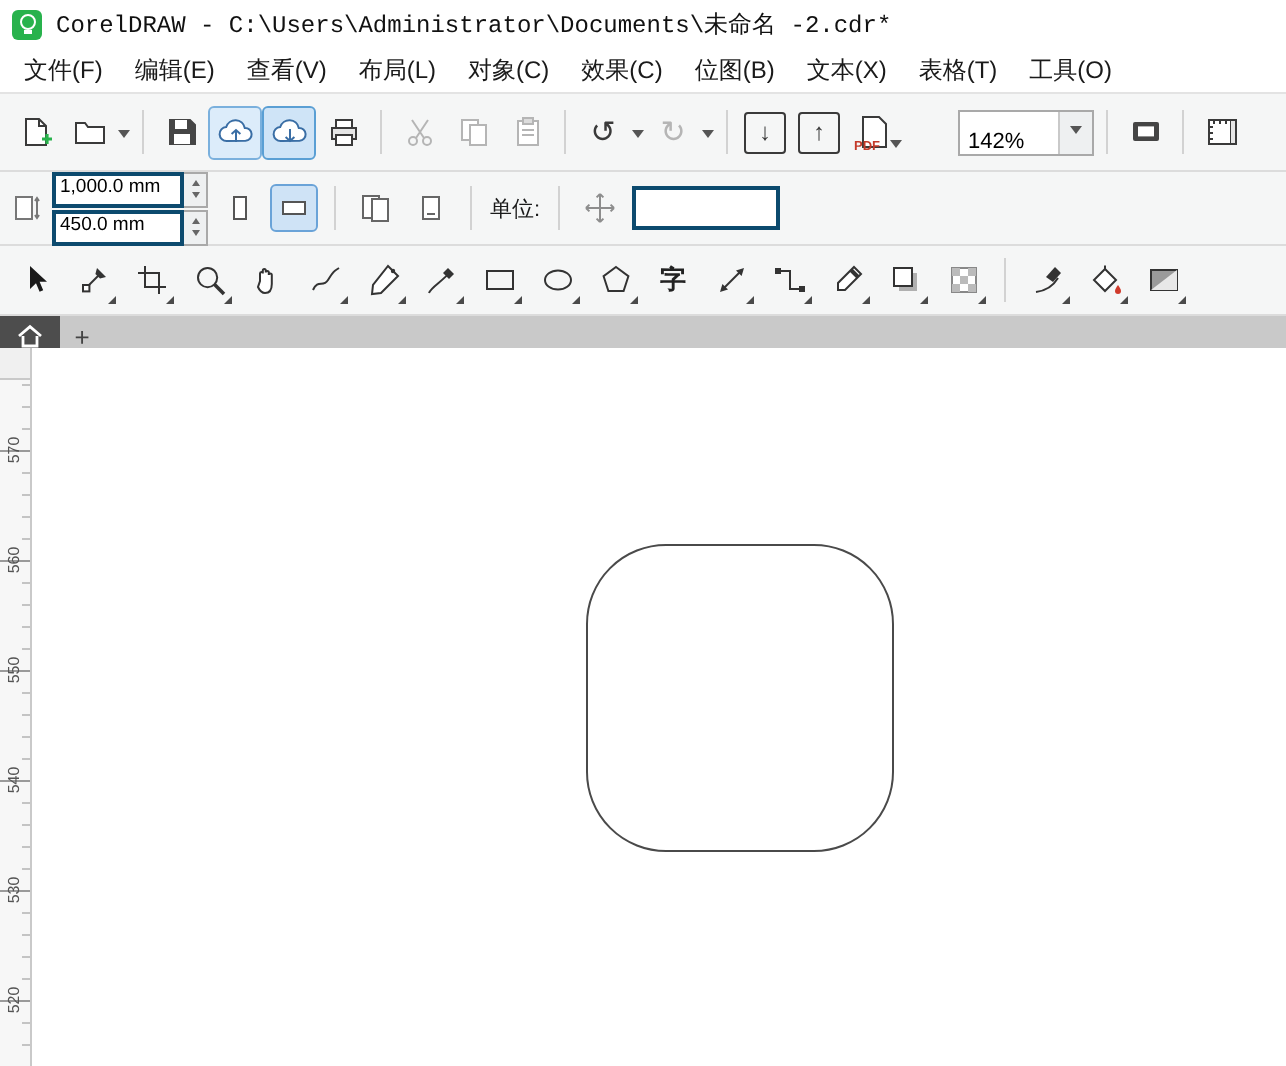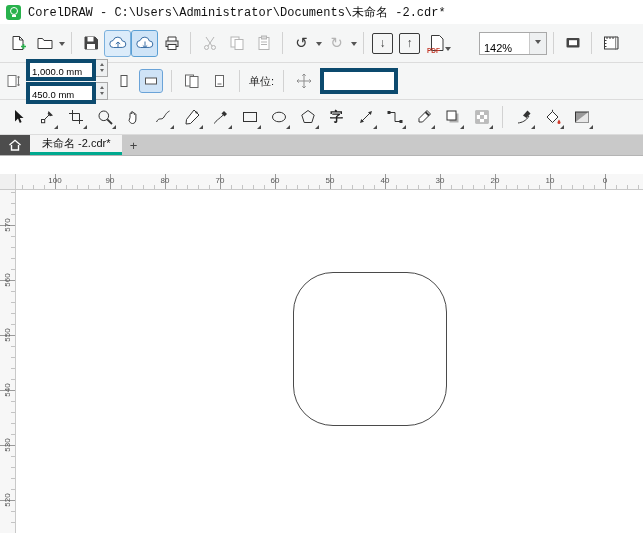--- a/index.html
+++ b/index.html
@@ -33,21 +33,21 @@
   .box-arrow{width:19px;height:19px;border:1px solid #3a3a3a;border-radius:2px;display:flex;align-items:center;justify-content:center;font-weight:bold;font-size:12px;color:#3a3a3a;}
   .combo{height:21px;background:#fff;border:1px solid #a9a9a9;display:flex;align-items:flex-end;font-size:11px;flex:none;margin-left:28px;}
   .combo .val{padding:0 5px;flex:1;white-space:nowrap;overflow:hidden;}
   .dd-btn{width:16px;height:100%;display:flex;align-items:center;justify-content:center;background:#eef0f1;border-left:1px solid #c9c9c9;flex:none;}
   .combo input{border:none;outline:none;background:transparent;width:100%;font-size:11px;padding:0 4px;font-family:inherit;}
   .pdf-lbl{position:absolute;bottom:2px;left:3px;font-size:6.5px;font-weight:bold;color:#c43a2a;letter-spacing:0;}
 
   
   .dims{display:flex;flex-direction:column;gap:1px;flex:none;}
   .dim-row{display:flex;}
-  .dim-field{width:62px;height:14px;border:4px solid #0c4a6e;background:#fff;display:flex;align-items:flex-end;}
+  .dim-field{width:62px;height:14px;border:2px solid #0c4a6e;background:#fff;display:flex;align-items:flex-start;}
   .dim-field input{border:none;outline:none;width:100%;font-size:9.5px;padding:0 2px;background:transparent;font-family:inherit;}
   .spin{width:11px;height:16px;display:flex;flex-direction:column;border:1px solid #a9a9a9;border-left:none;background:#eef0f1;}
   .spin i{flex:1;display:flex;align-items:center;justify-content:center;}
   .tri-up{width:0;height:0;border:2.5px solid transparent;border-bottom:3.5px solid #666;}
   .tri-dn{width:0;height:0;border:2.5px solid transparent;border-top:3.5px solid #666;}
   .pbtn{width:22px;height:22px;display:flex;align-items:center;justify-content:center;border-radius:2px;flex:none;}
   .pbtn.pressed{background:#cfe3f6;outline:1px solid #6aa3d8;}
   .units-label{font-size:11px;white-space:nowrap;}
 
   
@@ -97,20 +97,32 @@
 </head>
 <body>
 
 <div class="window">
 
   <div class="titlebar">
     <span class="logo"></span>
     <span class="title-text">CorelDRAW - C:\Users\Administrator\Documents\未命名 -2.cdr*</span>
   </div>
 
+  <div class="menubar">
+    <span class="menu-item">文件(F)</span>
+    <span class="menu-item">编辑(E)</span>
+    <span class="menu-item">查看(V)</span>
+    <span class="menu-item">布局(L)</span>
+    <span class="menu-item">对象(C)</span>
+    <span class="menu-item">效果(C)</span>
+    <span class="menu-item">位图(B)</span>
+    <span class="menu-item">文本(X)</span>
+    <span class="menu-item">表格(T)</span>
+    <span class="menu-item">工具(O)</span>
+  </div>
 
   <div class="bar toolbar">
     <span class="tbtn">
       <svg width="18" height="18" viewBox="0 0 18 18">
           <path d="M4 2.5h6.5L14 6v9.5H4z" fill="#fff" stroke="#3a3a3a"></path>
           <path d="M10.5 2.5V6H14" fill="none" stroke="#3a3a3a"></path>
           <path d="M12 12.5h5M14.5 10v5" stroke="#28b24c" stroke-width="1.6" fill="none"></path>
         </svg>
     </span>
     <span class="tbtn">
@@ -400,41 +412,25 @@
     </span>
   </div>
 
   <div class="tabbar">
     <span class="home">
       <svg width="14" height="14" viewBox="0 0 14 14">
           <path d="M1.5 7l5.5-4.7L12.5 7" fill="none" stroke="#fff" stroke-width="1.4"></path>
           <path d="M3.5 7v5h7V7" fill="none" stroke="#fff" stroke-width="1.4"></path>
         </svg>
     </span>
-    <span class="tab active">
-      <span>未命名 -2.cdr*</span>
-    </span>
     <span class="newtab">+</span>
   </div>
 
   <div class="workspace">
     <div class="ruler-corner"></div>
-    <div class="h-ruler">
-      <span>100</span>
-      <span>90</span>
-      <span>80</span>
-      <span>70</span>
-      <span>60</span>
-      <span>50</span>
-      <span>40</span>
-      <span>30</span>
-      <span>20</span>
-      <span>10</span>
-      <span>0</span>
-    </div>
     <div class="v-ruler">
       <span>570</span>
       <span>560</span>
       <span>550</span>
       <span>540</span>
       <span>530</span>
       <span>520</span>
     </div>
     <div class="canvas">
       <div class="shape"></div>

